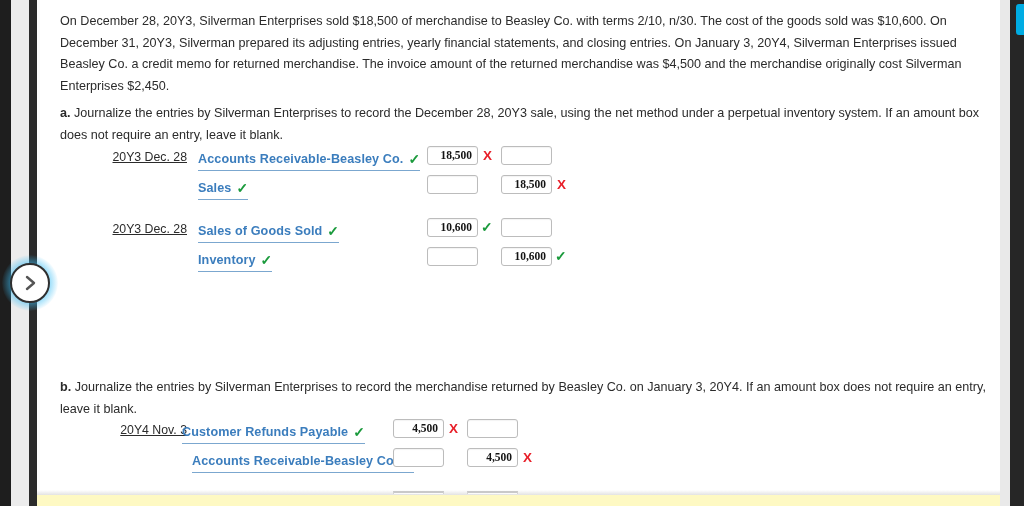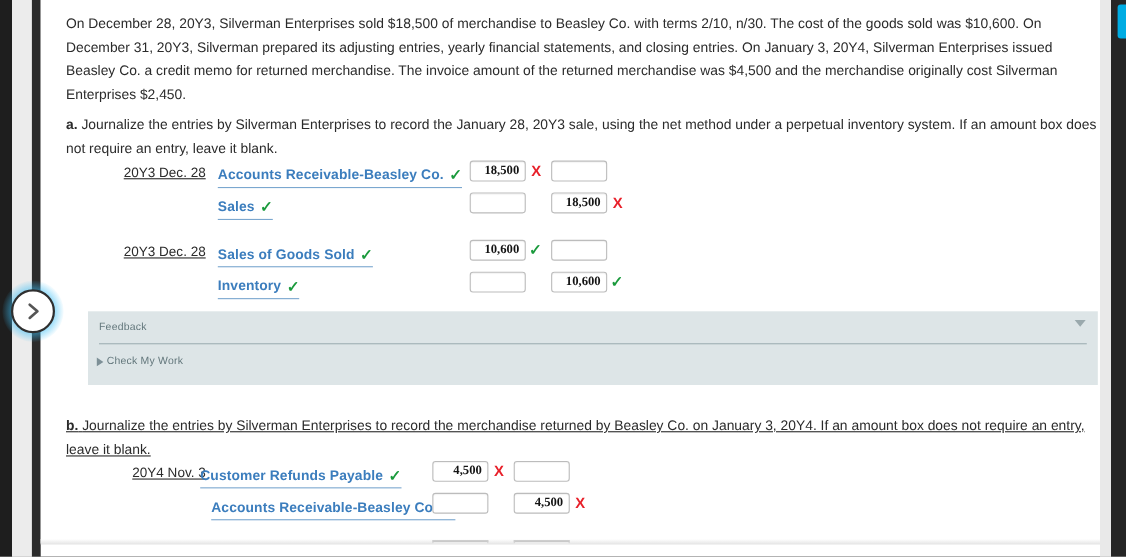--- a/index.html
+++ b/index.html
@@ -12,21 +12,22 @@
     height: 506px;
     overflow: hidden;
     font-family: "Liberation Sans", sans-serif;
     position: relative;
   }
 
   
   #frame {
     position: absolute;
     inset: 0;
-    background: #ffffff;
+    background: #fef9c3;
+    border-radius: 15px;
   }
   .edge-dark-left {
     position: absolute;
     left: 0; top: 0;
     width: 11px; height: 506px;
     background: #1e1e1e;
   }
   .edge-gray-strip {
     position: absolute;
     left: 11px; top: 0;
@@ -107,21 +108,21 @@
     width: 938px;
     color: #2b2b2b;
     font-size: 12.6px;
     line-height: 21.5px;
   }
   #intro-paragraph { top: 11px; }
   .q-label {
     font-weight: bold;
   }
   #question-a { top: 103px; width: 945px; }
-  #question-b { top: 377px; width: 947px; text-decoration: underline; }
+  #question-b { top: 377px; width: 947px; }
 
   
   .journal-group {
     position: absolute;
     left: 0;
     width: 963px;
   }
   #journal-a1 { top: 146px; }
   #journal-a2 { top: 218px; }
   #journal-b1 { top: 419px; }
@@ -283,21 +284,21 @@
   <div class="edge-gray-right"></div>
   <div class="edge-dark-right"></div>
   <div class="blue-tab-handle"></div>
 
   <div class="content">
 
     <div class="prompt-block" id="intro-paragraph">On December 28, 20Y3, Silverman Enterprises sold $18,500 of merchandise to Beasley Co. with terms 2/10, n/30. The cost of the goods sold was $10,600. On December 31, 20Y3, Silverman prepared its adjusting entries, yearly financial statements, and closing entries. On January 3, 20Y4, Silverman Enterprises issued Beasley Co. a credit memo for returned merchandise. The invoice amount of the returned merchandise was $4,500 and the merchandise originally cost Silverman Enterprises $2,450.</div>
 
     <div class="prompt-block" id="question-a">
       <span class="q-label">a.</span>
-      <span>Journalize the entries by Silverman Enterprises to record the January 28, 20Y3 sale, using the net method under a perpetual inventory system. If an amount box does not require an entry, leave it blank.</span>
+      <span>Journalize the entries by Silverman Enterprises to record the December 28, 20Y3 sale, using the net method under a perpetual inventory system. If an amount box does not require an entry, leave it blank.</span>
     </div>
 
     <div class="journal-group" id="journal-a1">
       <div class="jrow">
         <div class="jdate">20Y3 Dec. 28</div>
         <div class="acct-wrap indent-0">
           <span class="acct-link">Accounts Receivable-Beasley Co.</span>
           <span class="tick">✓</span>
         </div>
         <div class="amt-box" style="left:390px;">18,500</div>
@@ -330,29 +331,20 @@
         <div class="acct-wrap indent-1">
           <span class="acct-link">Inventory</span>
           <span class="tick">✓</span>
         </div>
         <div class="amt-box" style="left:390px;"></div>
         <div class="amt-box" style="left:464px;">10,600</div>
         <span class="mark tick" style="left:518px;">✓</span>
       </div>
     </div>
 
-    <div id="feedback-panel">
-      <div class="fb-title">Feedback</div>
-      <div class="fb-collapse"></div>
-      <div class="fb-divider"></div>
-      <div class="fb-cmw">
-        <span class="cmw-arrow"></span>
-        <span class="cmw-text">Check My Work</span>
-      </div>
-    </div>
 
     <div class="prompt-block" id="question-b">
       <span class="q-label">b.</span>
       <span>Journalize the entries by Silverman Enterprises to record the merchandise returned by Beasley Co. on January 3, 20Y4. If an amount box does not require an entry, leave it blank.</span>
     </div>
 
     <div class="journal-group" id="journal-b1">
       <div class="jrow">
         <div class="jdate">20Y4 Nov. 3</div>
         <div class="acct-wrap" style="left:145px;align-items:center;">

